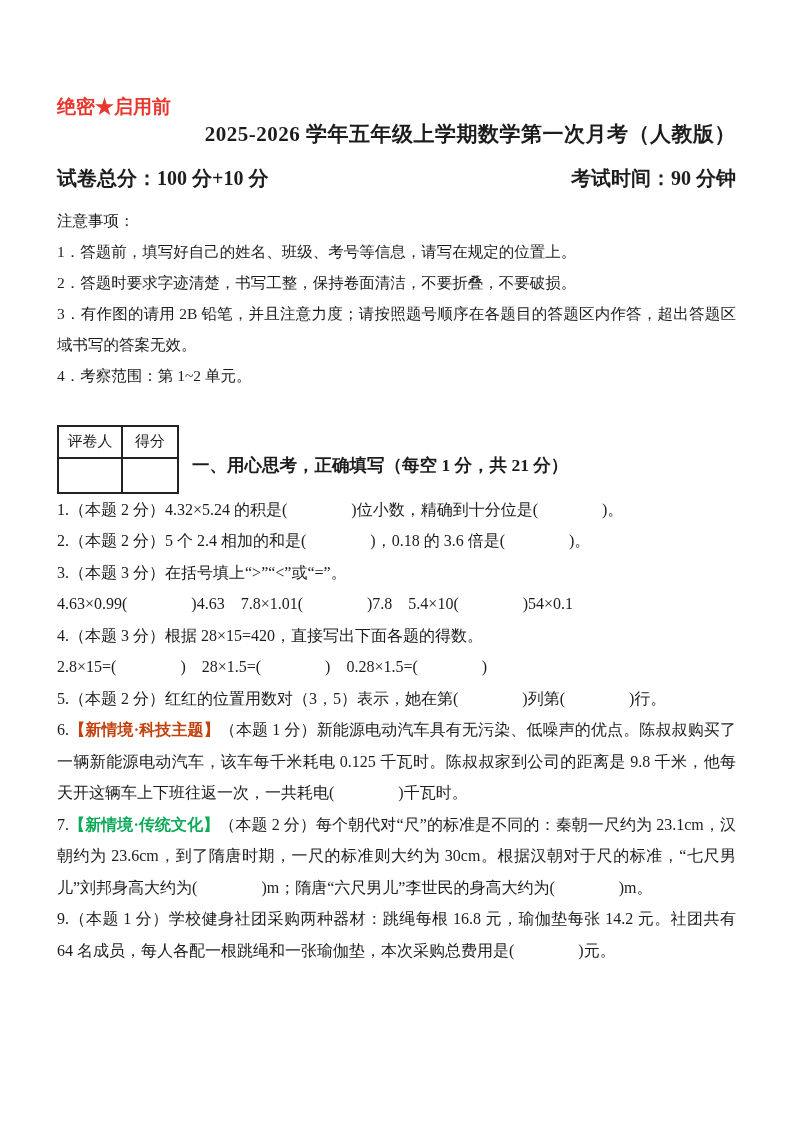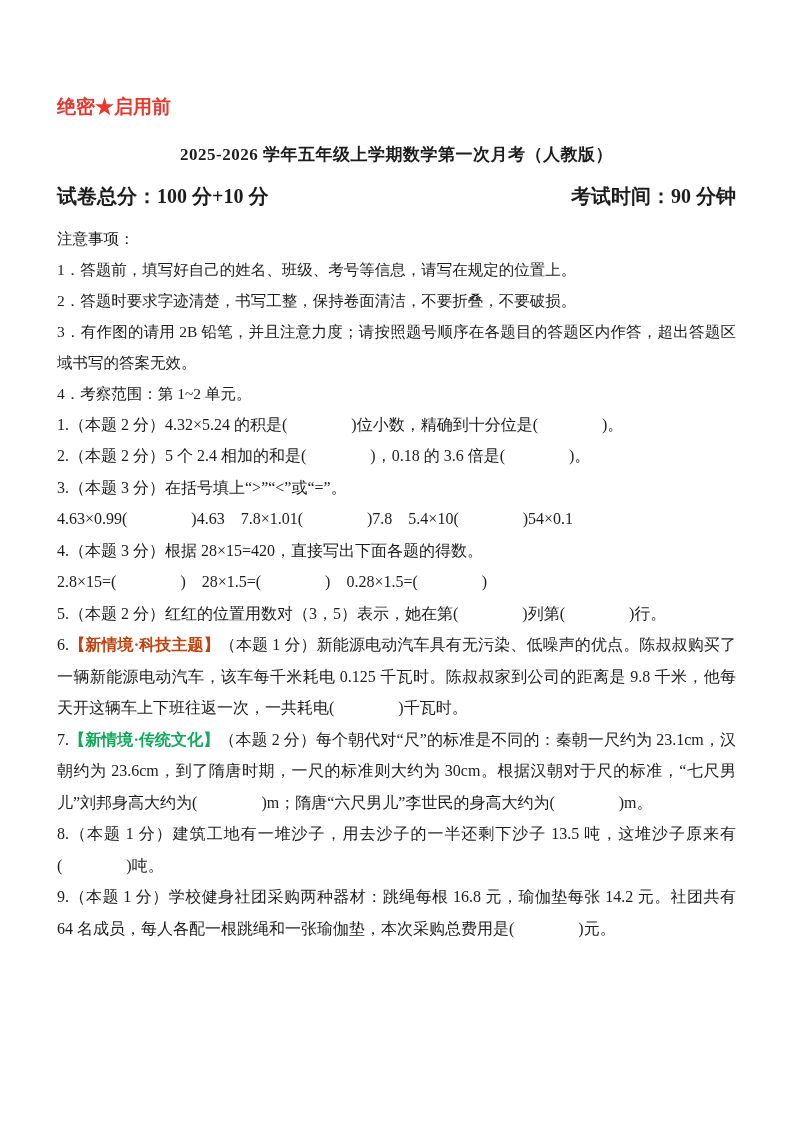--- a/index.html
+++ b/index.html
@@ -13,24 +13,23 @@
     color:#1c1c1c;
     overflow:hidden;
   }
   .secrecy {
     color:#e8372e;
     font-weight:bold;
     font-size:19px;
     line-height:1.3;
   }
   .title {
-    text-align:center;
-    font-size:17px;
+    text-align:right;
+    font-size:21px;
     font-weight:bold;
-    margin-top:23px;
     letter-spacing:0.5px;
   }
   .subtitle {
     display:flex;
     justify-content:space-between;
     gap:42px;
     font-size:20px;
     font-weight:bold;
     margin-top:17px;
   }
@@ -75,28 +74,42 @@
   </div>
 
   <div class="notices">
     <p>注意事项：</p>
     <p>1．答题前，填写好自己的姓名、班级、考号等信息，请写在规定的位置上。</p>
     <p>2．答题时要求字迹清楚，书写工整，保持卷面清洁，不要折叠，不要破损。</p>
     <p>3．有作图的请用 2B 铅笔，并且注意力度；请按照题号顺序在各题目的答题区内作答，超出答题区域书写的答案无效。</p>
     <p>4．考察范围：第 1~2 单元。</p>
   </div>
 
+  <div class="grader-row">
+    <table class="grader">
+      <tbody>
+          <tr class="gr1">
+        <td class="gc1">评卷人</td>
+        <td class="gc2">得分</td>
+      </tr>
+      <tr class="gr2">
+        <td class="gc1"></td>
+        <td class="gc2"></td>
+      </tr>
+    </tbody>
+      </table>
+    <div class="section-heading">一、用心思考，正确填写（每空 1 分，共 21 分）</div>
+  </div>
 
   <div class="questions">
     <p><span>1.</span><span>（本题 2 分）4.32×5.24 的积是(　　　　)位小数，精确到十分位是(　　　　)。</span></p>
     <p><span>2.</span><span>（本题 2 分）5 个 2.4 相加的和是(　　　　)，0.18 的 3.6 倍是(　　　　)。</span></p>
     <p><span>3.</span><span>（本题 3 分）在括号填上“&gt;”“&lt;”或“=”。</span></p>
     <p>4.63×0.99(　　　　)4.63　7.8×1.01(　　　　)7.8　5.4×10(　　　　)54×0.1</p>
     <p><span>4.</span><span>（本题 3 分）根据 28×15=420，直接写出下面各题的得数。</span></p>
     <p>2.8×15=(　　　　)　28×1.5=(　　　　)　0.28×1.5=(　　　　)</p>
     <p><span>5.</span><span>（本题 2 分）红红的位置用数对（3，5）表示，她在第(　　　　)列第(　　　　)行。</span></p>
     <p><span>6.</span><span class="qtag" style="color: #c2410c;">【新情境·科技主题】</span><span>（本题 1 分）新能源电动汽车具有无污染、低噪声的优点。陈叔叔购买了一辆新能源电动汽车，该车每千米耗电 0.125 千瓦时。陈叔叔家到公司的距离是 9.8 千米，他每天开这辆车上下班往返一次，一共耗电(　　　　)千瓦时。</span></p>
     <p><span>7.</span><span class="qtag" style="color: rgb(15, 169, 90);">【新情境·传统文化】</span><span>（本题 2 分）每个朝代对“尺”的标准是不同的：秦朝一尺约为 23.1cm，汉朝约为 23.6cm，到了隋唐时期，一尺的标准则大约为 30cm。根据汉朝对于尺的标准，“七尺男儿”刘邦身高大约为(　　　　)m；隋唐“六尺男儿”李世民的身高大约为(　　　　)m。</span></p>
-    <p><span>8.</span><span>（本题 1 分）建筑工地有一堆沙子，用去沙子的一半还剩下沙子 13.5 吨，这堆沙子原来有(　　　　)吨。</span></p>
     <p><span>9.</span><span>（本题 1 分）学校健身社团采购两种器材：跳绳每根 16.8 元，瑜伽垫每张 14.2 元。社团共有 64 名成员，每人各配一根跳绳和一张瑜伽垫，本次采购总费用是(　　　　)元。</span></p>
   </div>
 
 </div>
 
 </body></html>

